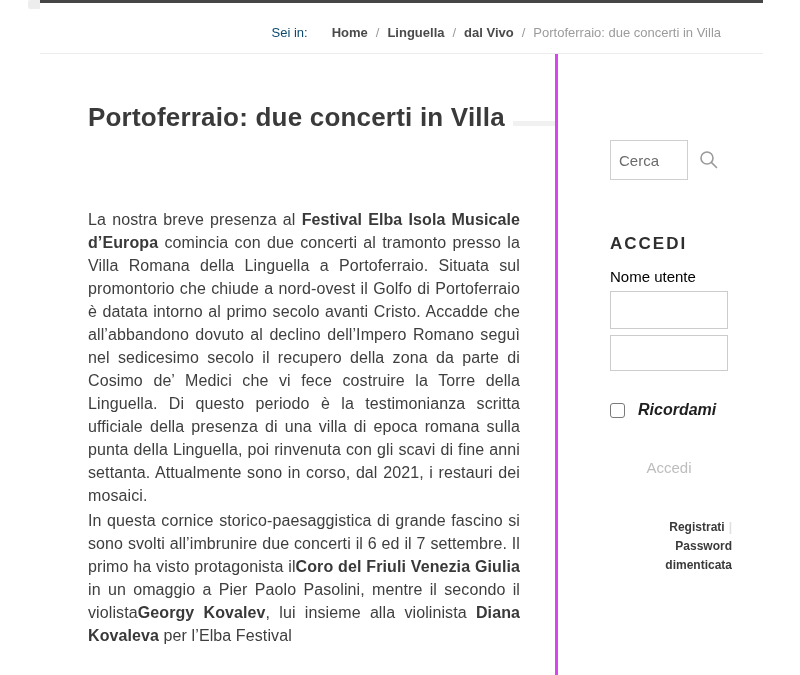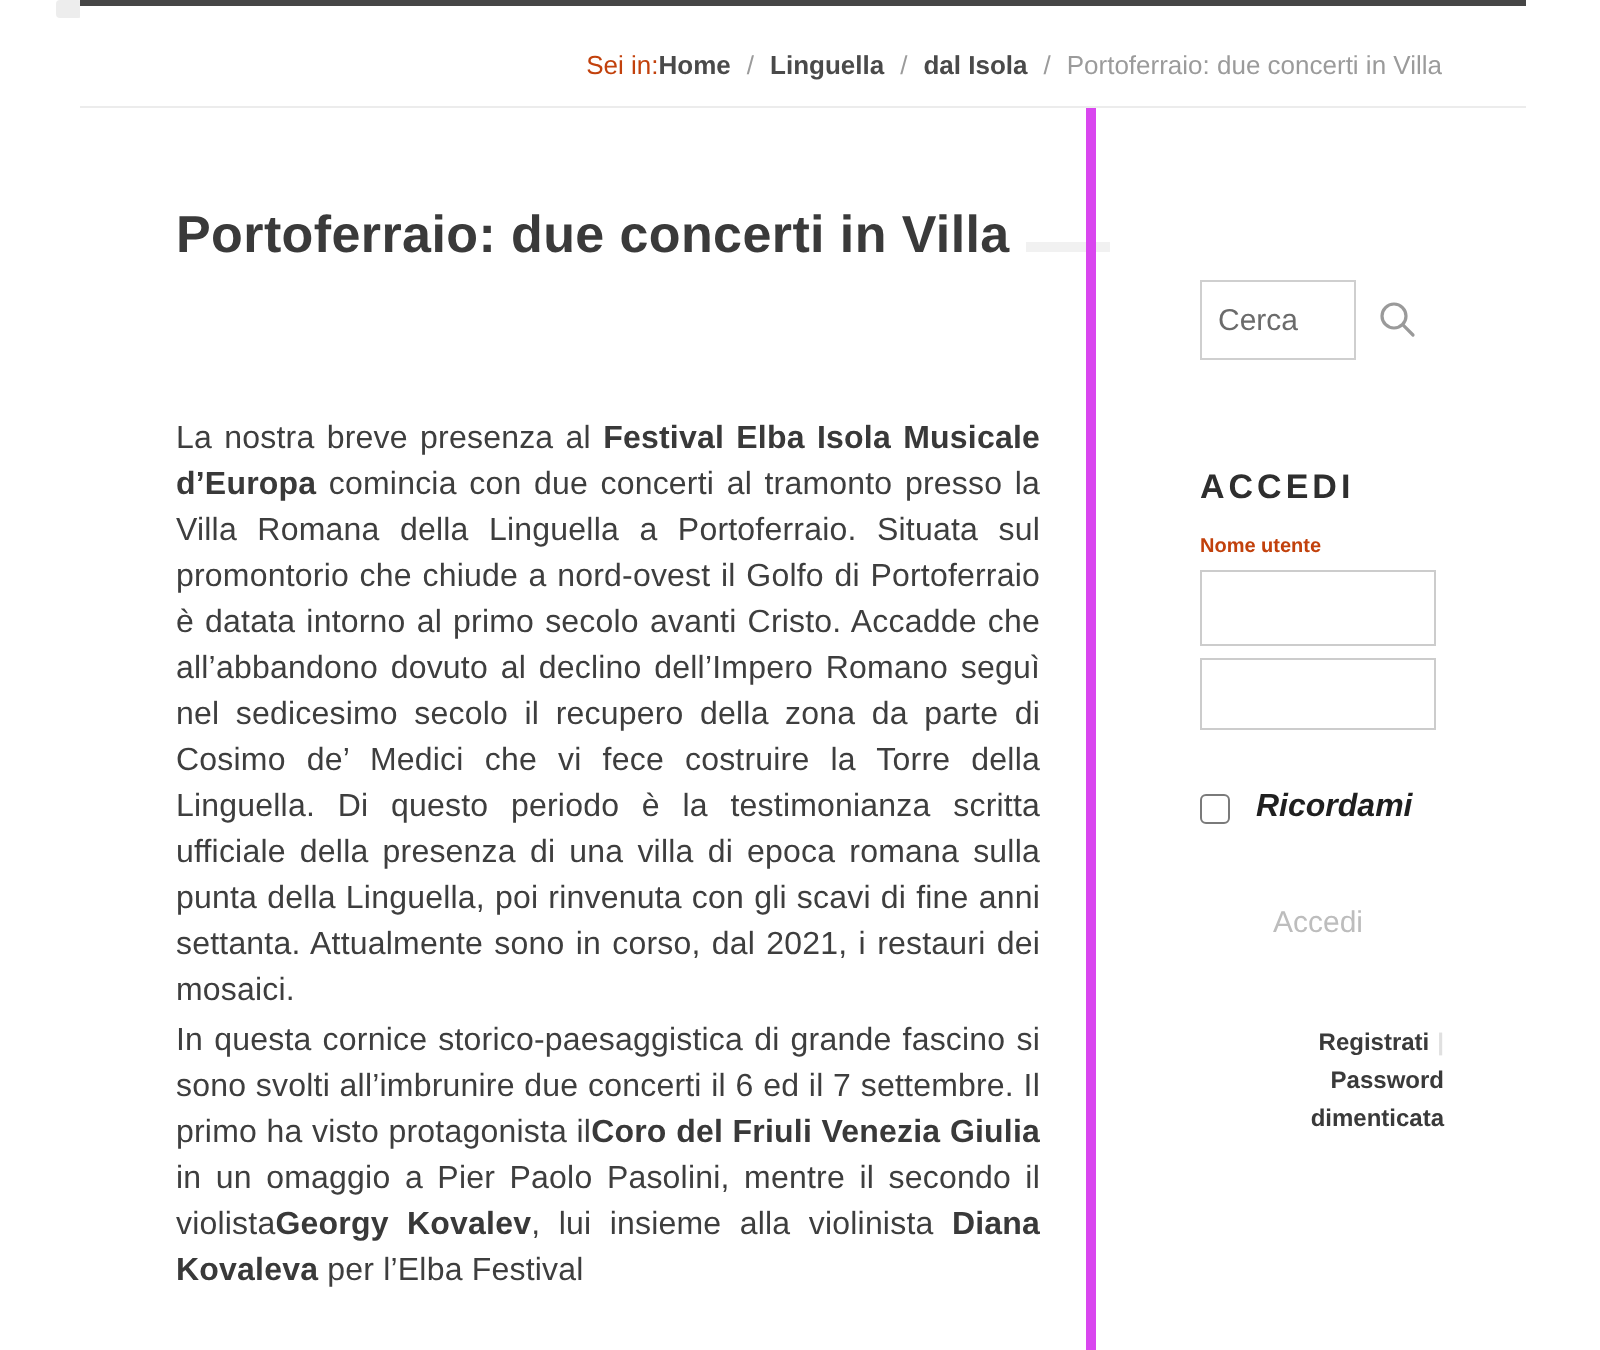--- a/index.html
+++ b/index.html
@@ -37,21 +37,21 @@
     height: 51px;
     display: flex;
     justify-content: flex-end;
     align-items: center;
     padding: 8px 42px 0 0;
     border-bottom: 1px solid #ececec;
     font-size: 13px;
     color: #9b9b9b;
     white-space: nowrap;
   }
-  .breadcrumb-bar .crumb-prefix { color: #c2410c; margin-right: 0; }
+  .breadcrumb-bar .crumb-prefix { color: #0c4a6e; margin-right: 24px; }
   .breadcrumb-bar a.crumb-link {
     color: #4a4a4a; font-weight: 700; text-decoration: none; cursor: pointer;
   }
   .breadcrumb-bar .crumb-sep { color: #9b9b9b; margin: 0 8px; }
   .breadcrumb-bar .crumb-current { color: #9b9b9b; }
 
   
   .content { display: flex; height: 621px; }
 
   .article {
@@ -81,22 +81,23 @@
     text-align: justify;
     letter-spacing: .1px;
   }
   .article-body p:first-child { margin-top: 74px; }
   .article-body p + p { margin-top: 2px; }
   .article-body strong { font-weight: 700; color: #393939; }
 
   
   .sidebar {
     flex: 1;
-    border-left: 5px solid #d946ef;
+    border-left: 3px solid #d946ef;
     padding: 86px 0 0 52px;
+    margin-left: 12px;
   }
   .search-row { display: flex; align-items: center; }
   .search-input {
     width: 78px; height: 40px;
     border: 1px solid #cfcfcf;
     padding: 0 8px;
     font-size: 15px;
     color: #555;
     font-family: "Liberation Sans", sans-serif;
     outline: none;
@@ -113,23 +114,23 @@
   .login-heading {
     margin-top: 54px;
     font-size: 17px;
     font-weight: 700;
     letter-spacing: 2px;
     color: #2e2e2e;
   }
   .field-label {
     display: block;
     margin-top: 14px;
-    font-size: 10px;
-    font-weight: 700;
-    color: #c2410c;
+    font-size: 15px;
+    font-weight: 400;
+    color: #000000;
   }
   .password-label { margin-top: 24px; }
   .text-input {
     display: block;
     margin-top: 6px;
     width: 118px; height: 38px;
     border: 1px solid #cccccc;
     background: #fff;
     padding: 0 8px;
     font-size: 15px;
@@ -192,21 +193,21 @@
   <div class="logo-fragment"></div>
 
   <div class="container">
 
     <div class="breadcrumb-bar">
       <span class="crumb-prefix">Sei in:</span>
       <a class="crumb-link">Home</a>
       <span class="crumb-sep">/</span>
       <a class="crumb-link">Linguella</a>
       <span class="crumb-sep">/</span>
-      <a class="crumb-link">dal Isola</a>
+      <a class="crumb-link">dal Vivo</a>
       <span class="crumb-sep">/</span>
       <span class="crumb-current">Portoferraio: due concerti in Villa</span>
     </div>
 
     <div class="content">
 
       <div class="article">
         <h1><span>Portoferraio: due concerti in Villa</span><span class="title-underline"></span></h1>
         <div class="article-body">
             <p><span>La nostra breve presenza al </span><strong>Festival Elba Isola Musicale d’Europa</strong><span> comincia con due concerti al tramonto presso la Villa Romana della Linguella a Portoferraio. Situata sul promontorio che chiude a nord-ovest il Golfo di Portoferraio è datata intorno al primo secolo avanti Cristo. Accadde che all’abbandono dovuto al declino dell’Impero Romano seguì nel sedicesimo secolo il recupero della zona da parte di Cosimo de’ Medici che vi fece costruire la Torre della Linguella. Di questo periodo è la testimonianza scritta ufficiale della presenza di una villa di epoca romana sulla punta della Linguella, poi rinvenuta con gli scavi di fine anni settanta. Attualmente sono in corso, dal 2021, i restauri dei mosaici.</span></p>

